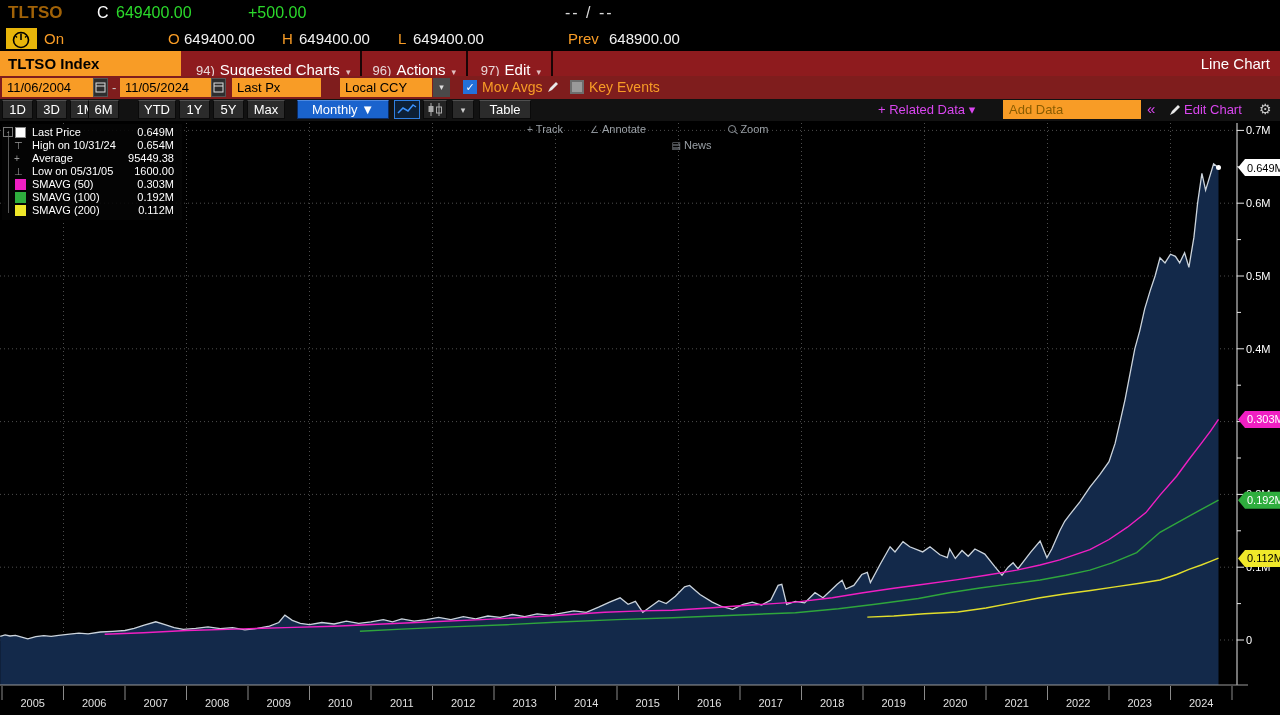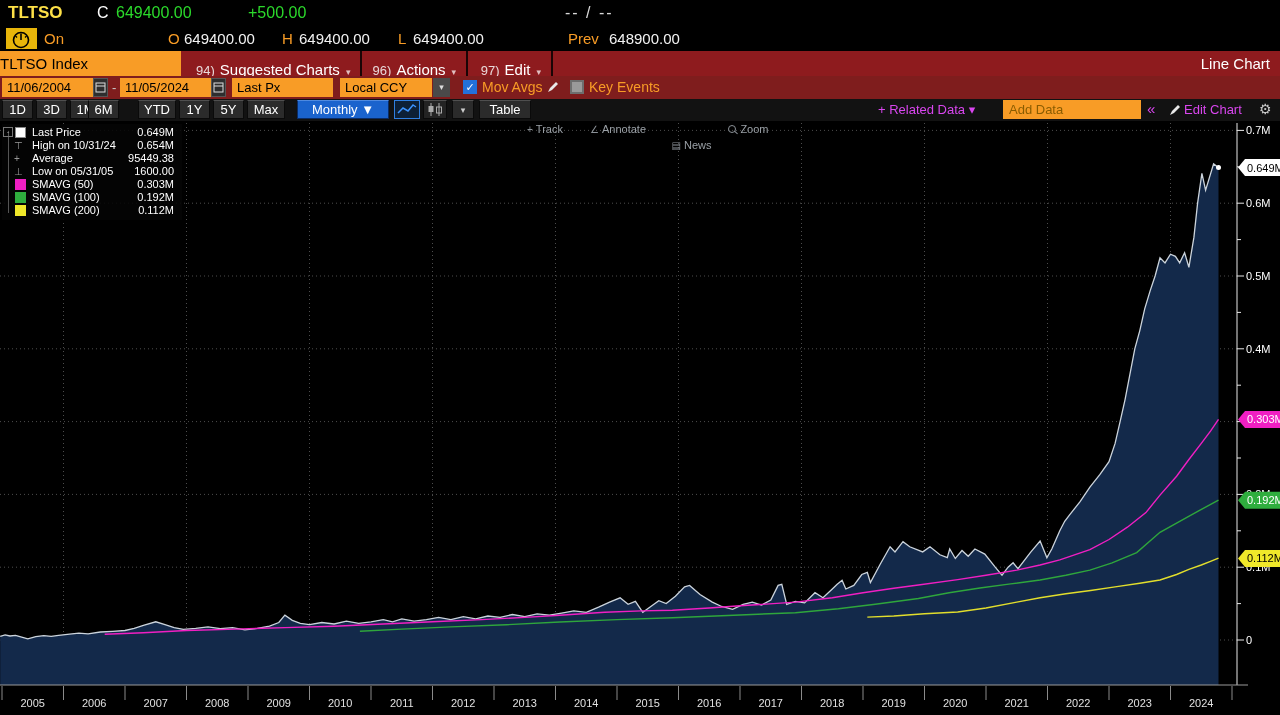--- a/index.html
+++ b/index.html
@@ -1,34 +1,34 @@
 <!DOCTYPE html>
 <html><head>
 <meta charset="utf-8">
 <style>
   html,body{margin:0;padding:0;background:#000;}
   body{width:1280px;height:715px;position:relative;overflow:hidden;
        font-family:"Liberation Sans","DejaVu Sans",sans-serif;-webkit-font-smoothing:none;}
   .abs{position:absolute;}
   
   #row1{left:0;top:0;width:1280px;height:27px;background:#000;}
-  .ticker{left:8px;top:3px;font-size:17px;font-weight:bold;color:#fde047;}
+  .ticker{left:8px;top:3px;font-size:17px;font-weight:bold;color:#a16207;}
   .clabel{left:97px;top:4px;font-size:16px;color:#fff;}
   .lastpx{left:116px;top:4px;font-size:16px;color:#2bd92b;}
   .chg{left:248px;top:4px;font-size:16px;color:#2bd92b;}
   .bidask{left:565px;top:4px;font-size:16px;color:#d8d8d8;letter-spacing:2px;}
   
   #row2{left:0;top:27px;width:1280px;height:24px;background:#000;}
   #row2 span{top:3px;font-size:15px;}
   .lbl{color:#f89c26;}
   .val{color:#f2f2f2;}
   
   #row3{left:0;top:51px;width:1280px;height:25px;background:#8e1b1e;}
   #secbox{left:0;top:0;width:181px;height:25px;background:#f89c26;color:#000;
-          font-size:15px;font-weight:normal;line-height:25px;padding-left:0;box-sizing:border-box;}
+          font-size:15px;font-weight:bold;line-height:25px;padding-left:8px;box-sizing:border-box;}
   .menuitem{top:0;height:25px;line-height:25px;color:#fff;font-size:15px;padding:6px 10px;
             border-right:2px solid #1a0505;}
   .menuitem .mnum{color:#e9d9d9;margin-right:5px;font-size:13px;}
   .menuitem .dd{color:#e0c0c0;font-size:9px;margin-left:6px;}
   .linechart-label{right:10px;top:0;height:36px;line-height:25px;color:#fff;font-size:15px;}
   
   #row4{left:0;top:76px;width:1280px;height:23px;background:#7f1d1d;}
   .field{top:2px;height:19px;background:#f89c26;color:#000;font-size:13px;
          line-height:19px;padding-left:5px;box-sizing:border-box;}
   .calbtn{top:2px;width:15px;height:19px;background:#2e2e2e;border:1px solid #555;box-sizing:border-box;}
@@ -112,21 +112,21 @@
   <div class="abs calbtn" style="left:93px;"><svg width="13" height="17">
         <rect x="2" y="4" width="9" height="9" fill="none" stroke="#ddd" stroke-width="1"></rect>
         <line x1="2" y1="7" x2="11" y2="7" stroke="#ddd" stroke-width="1"></line>
       </svg></div>
   <span class="abs dash" style="left:112px;">-</span>
   <div class="abs field" style="left:120px;width:91px;">11/05/2024</div>
   <div class="abs calbtn" style="left:211px;"><svg width="13" height="17">
         <rect x="2" y="4" width="9" height="9" fill="none" stroke="#ddd" stroke-width="1"></rect>
         <line x1="2" y1="7" x2="11" y2="7" stroke="#ddd" stroke-width="1"></line>
       </svg></div>
-  <div class="abs field" style="left:232px;width:101px;">Last Px</div>
+  <div class="abs field" style="left:232px;width:89px;">Last Px</div>
   <div class="abs field" style="left:340px;width:92px;">Local CCY</div>
   <div class="abs ddbtn" style="left:433px;">▾</div>
   <div class="abs cb checked" style="left:463px;">✓</div>
   <span class="abs cbl" style="left:482px;">Mov Avgs</span>
   <span class="abs" style="left:546px;top:4px;"><svg width="14" height="14">
         <path d="M2 12 L4 8 L10 2 L12 4 L6 10 Z" fill="#e8e8e8"></path>
       </svg></span>
   <div class="abs cb unchecked" style="left:570px;"></div>
   <span class="abs cbl" style="left:589px;">Key Events</span>
 </div>

